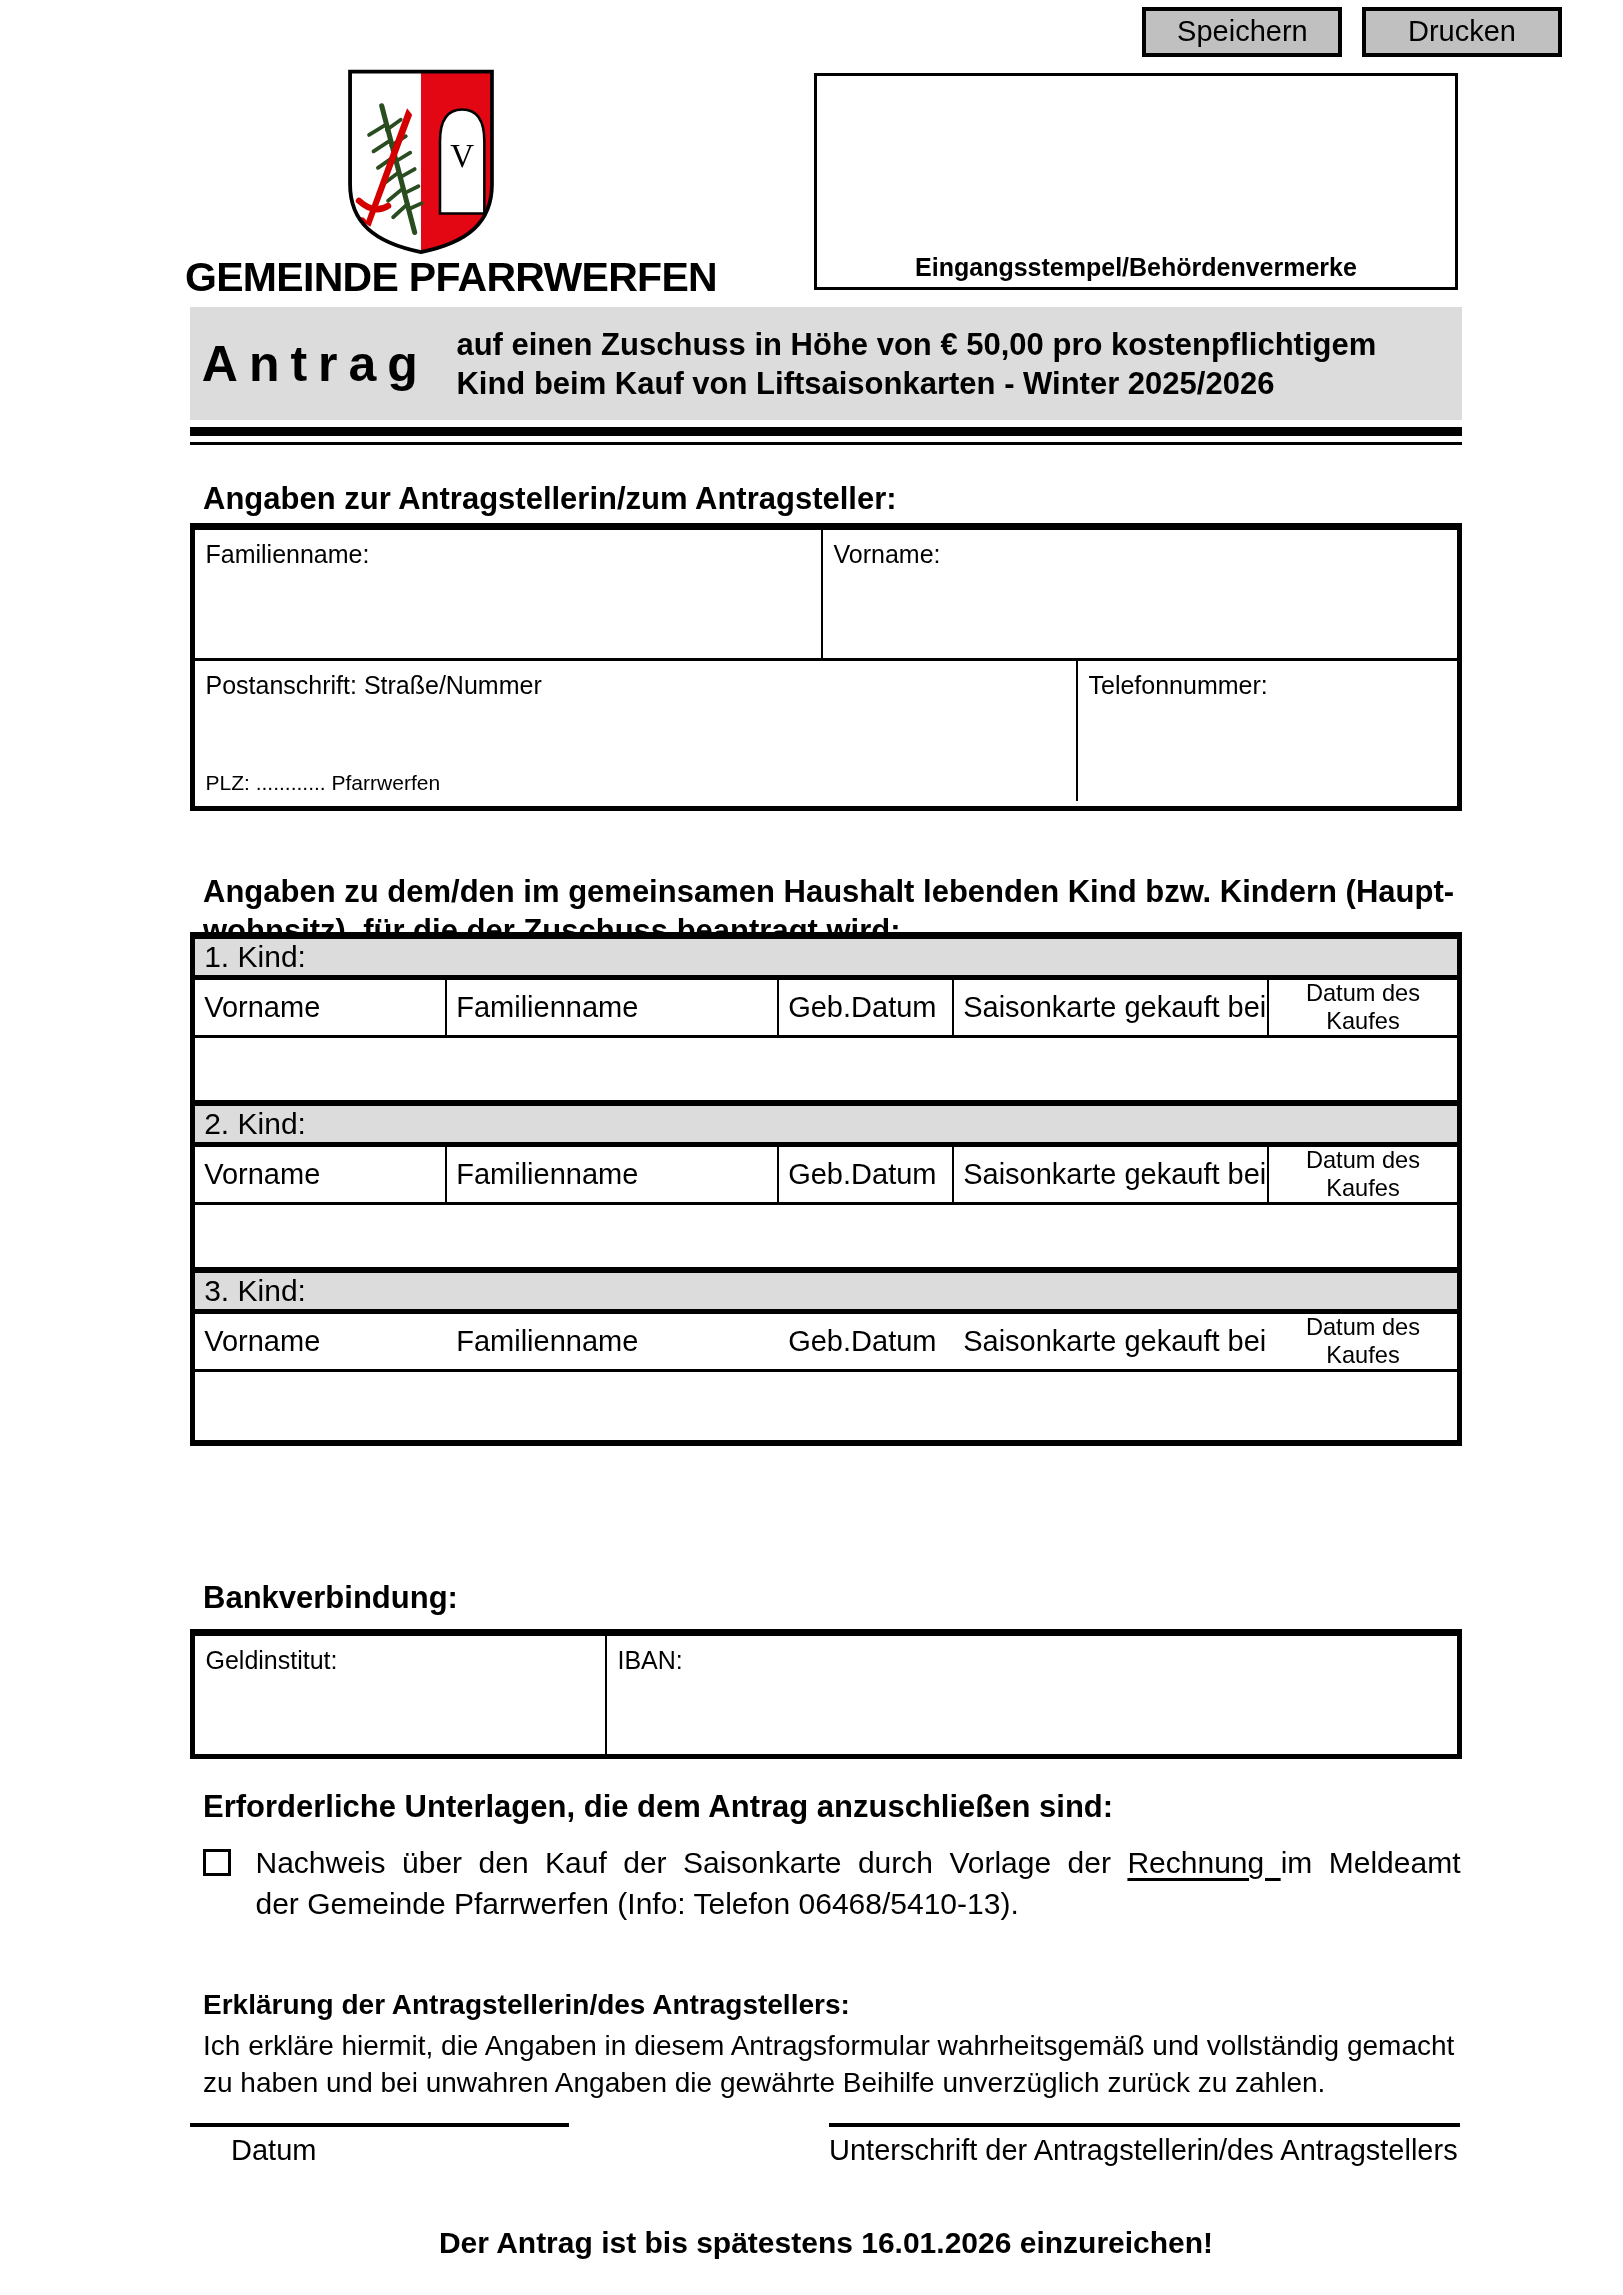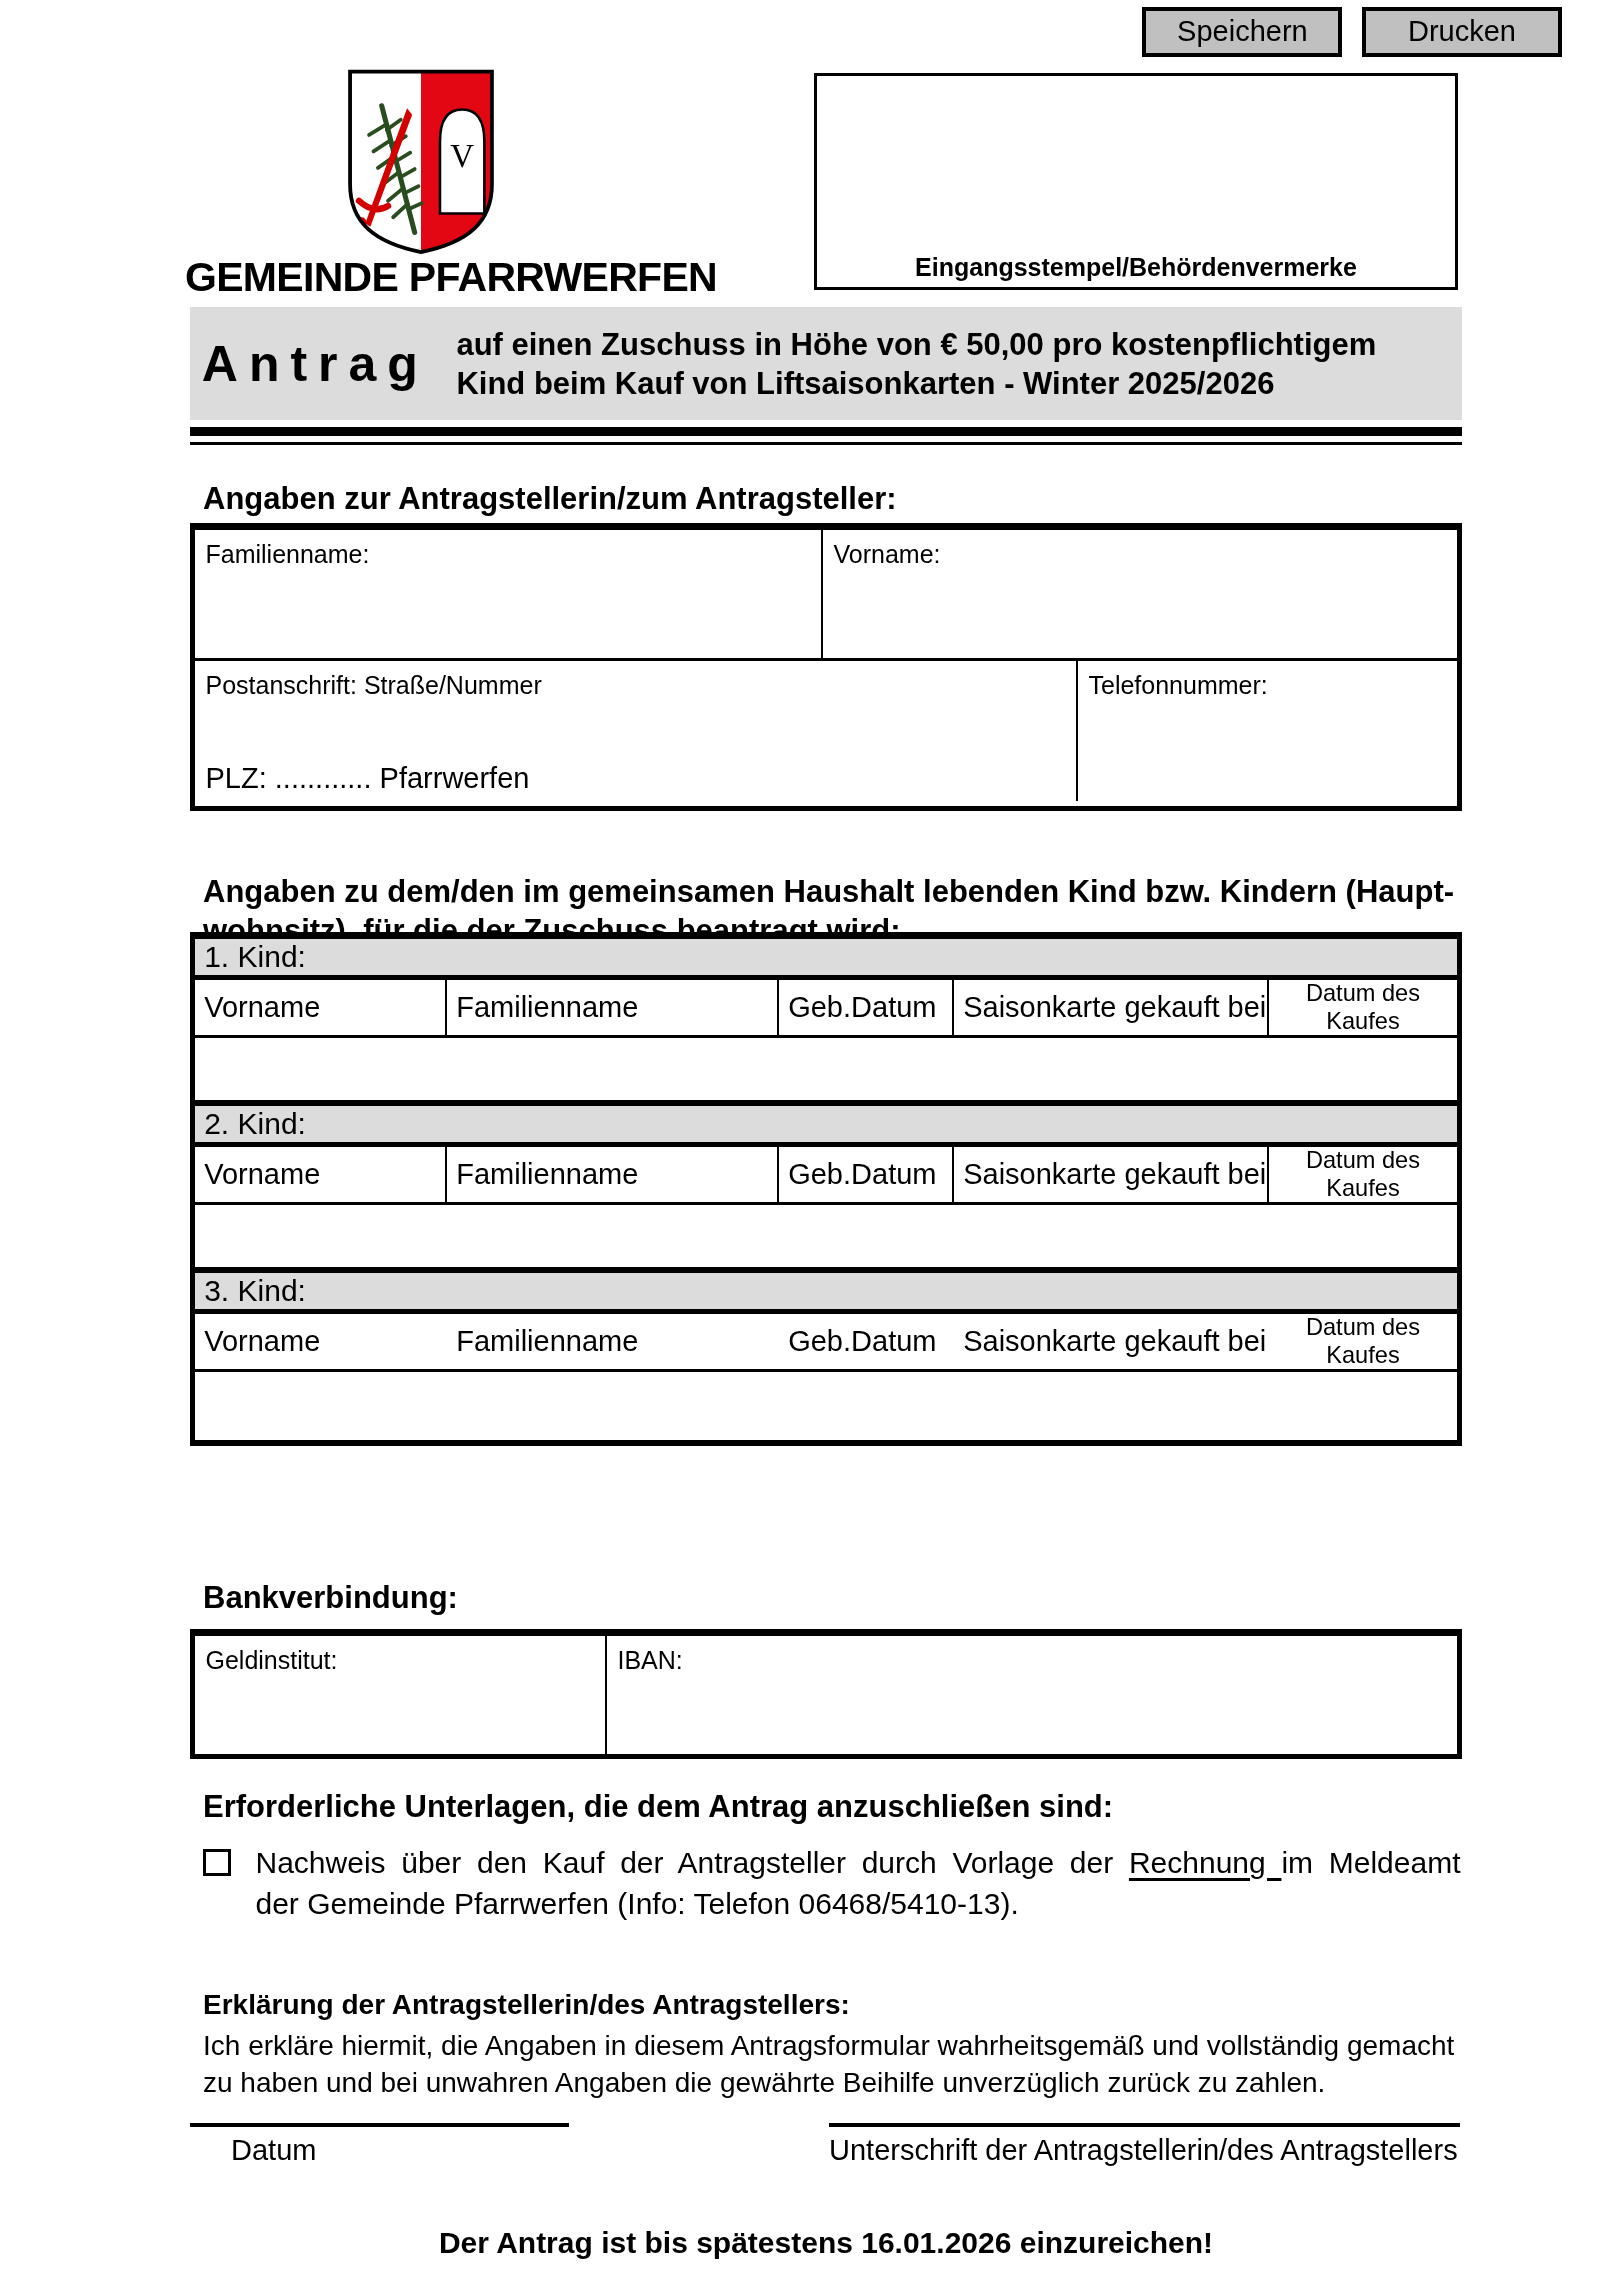--- a/index.html
+++ b/index.html
@@ -64,21 +64,21 @@
     border: 5.2px solid #000; border-top-width: 7.9px;
   }
   .applicant-table .row1 { display: flex; height: 131px; border-bottom: 3.9px solid #000; }
   .applicant-table .row2 { display: flex; height: 140px; }
   .cell { position: relative; padding: 6.5px 10.5px; font-size: 29px; }
   .cell .field-label { font-size: 25px; }
   .c-fam  { width: 628px; border-right: 2.6px solid #000; }
   .c-vor  { flex: 1; }
   .c-post { width: 883px; border-right: 2.6px solid #000; }
   .c-tel  { flex: 1; }
-  .plz-line { position: absolute; left: 10.5px; bottom: 6.5px; font-size: 29px; white-space: nowrap; }
+  .plz-line { position: absolute; left: 10.5px; bottom: 6.5px; font-size: 21px; white-space: nowrap; }
 
   
   .children-heading { position: absolute; left: 203px; top: 844px; margin-top: 28px; }
   .children-heading div { font-size: 31px; font-weight: bold; line-height: 39px; white-space: nowrap; }
 
   
   .children-table {
     position: absolute; left: 190px; top: 932px; width: 1272px;
     border: 5.2px solid #000; border-top-width: 7.9px; border-bottom-width: 6.5px;
   }
@@ -301,21 +301,21 @@
     <div class="cell b-iban">
       <span class="field-label">IBAN:</span>
     </div>
   </div>
 
   <div class="h-section" style="left:203px; top:1789px;">Erforderliche Unterlagen, die dem Antrag anzuschließen sind:</div>
   <div class="doc-item">
     <div class="checkbox"></div>
     <div class="doc-text">
       <div class="doc-line1">
-        <span>Nachweis über den Kauf der Antragsteller durch Vorlage der </span><span class="u">Rechnung </span><span>im Meldeamt</span>
+        <span>Nachweis über den Kauf der Saisonkarte durch Vorlage der </span><span class="u">Rechnung </span><span>im Meldeamt</span>
       </div>
       <div class="doc-line2">der Gemeinde Pfarrwerfen (Info: Telefon 06468/5410-13).</div>
     </div>
   </div>
 
   <div class="decl-heading">Erklärung der Antragstellerin/des Antragstellers:</div>
   <div class="decl-text">Ich erkläre hiermit, die Angaben in diesem Antragsformular wahrheitsgemäß und vollständig gemacht zu haben und bei unwahren Angaben die gewährte Beihilfe unverzüglich zurück zu zahlen.</div>
 
   <div class="sig-rule-left"></div>
   <div class="sig-rule-right"></div>

